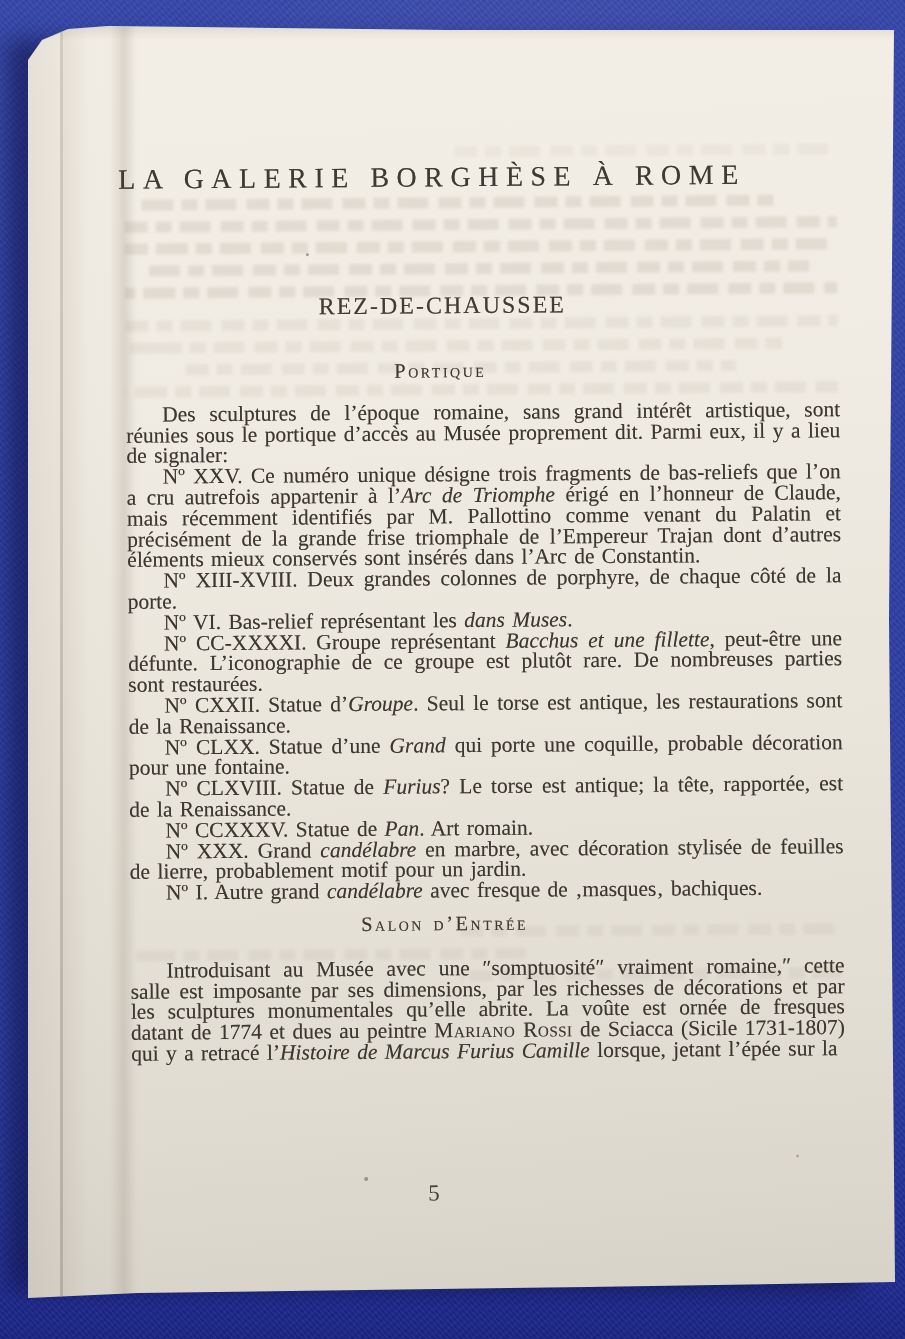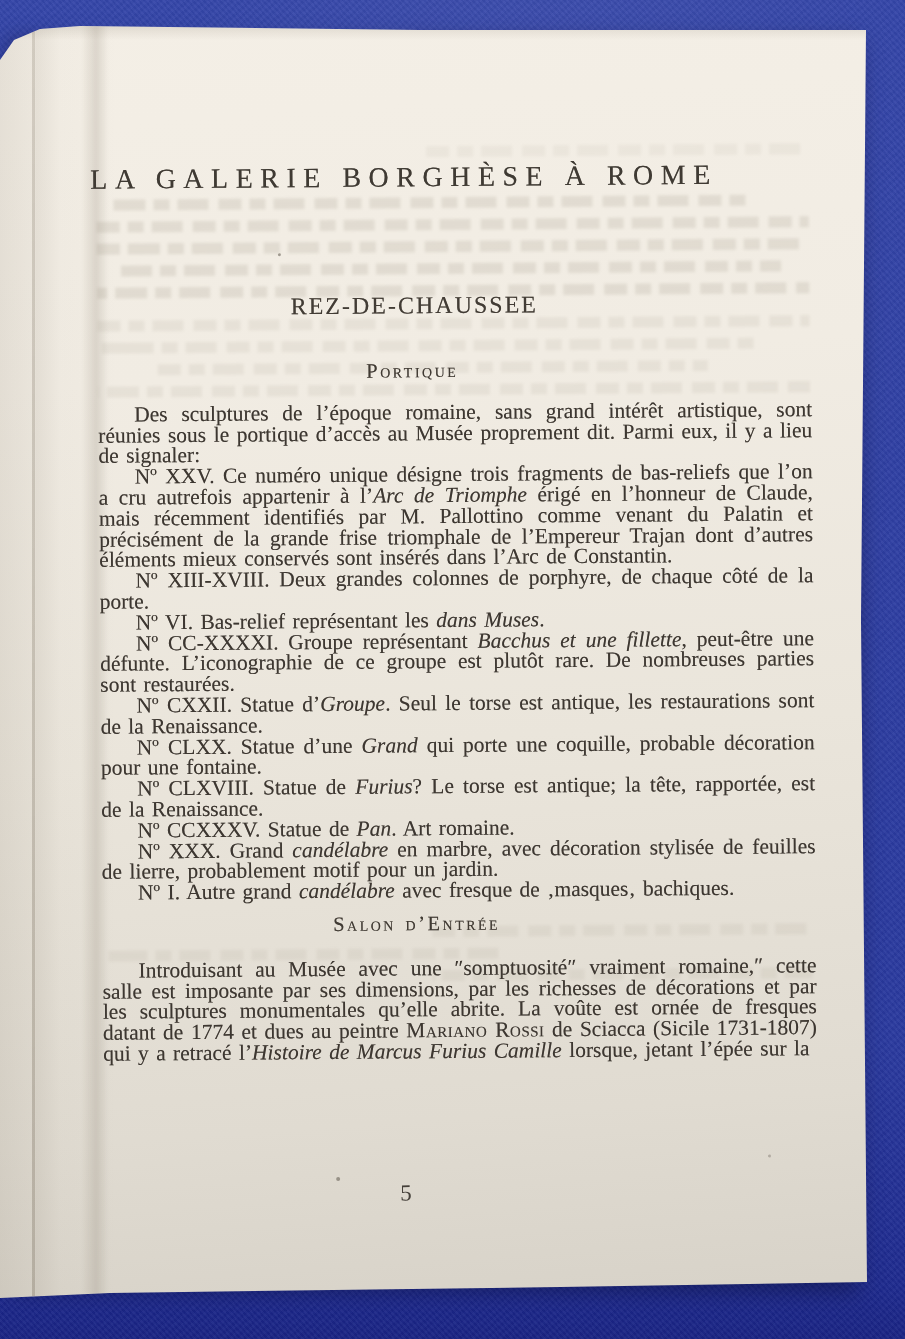--- a/index.html
+++ b/index.html
@@ -20,20 +20,21 @@
   .page-shadow{
     position:absolute;left:8px;top:40px;width:852px;height:1252px;z-index:1;
     background:rgba(12,16,64,0.55);filter:blur(11px);
   }
   .page{
     position:absolute;inset:0;z-index:2;
     clip-path:polygon(0px 60px,14px 40px,40px 29px,80px 26px,420px 30px,866px 30px,861px 620px,867px 1282px,560px 1287px,110px 1293px,0px 1298px);
     background:
       linear-gradient(90deg, rgba(102,92,76,0.10) 0px, rgba(102,92,76,0.05) 34px, rgba(102,92,76,0.10) 36px, rgba(102,92,76,0.02) 60px, rgba(0,0,0,0) 120px),
       linear-gradient(176deg, #f4efe6 0%, #f1ece3 28%, #eae5db 55%, #e0dbd1 82%, #d7d2c8 97%);
+    margin-left: 28px;
   }
   
   .fold{
     position:absolute;left:82px;top:26px;width:26px;height:1268px;
     background:linear-gradient(90deg, rgba(0,0,0,0) 0%, rgba(108,98,82,0.17) 55%, rgba(0,0,0,0) 100%);
     filter:blur(1px);
   }
   .stack-edge{
     position:absolute;left:32px;top:30px;width:3px;height:1266px;
     background:linear-gradient(180deg, rgba(130,120,104,0.25), rgba(130,120,104,0.38));
@@ -110,21 +111,21 @@
     <div class="column">
         <div class="section-heading">Portique</div>
         <p class="para"><span>Des sculptures de l’époque romaine, sans grand intérêt artis­tique, sont réunies sous le portique d’accès au Musée proprement dit. Parmi eux, il y a lieu de signaler:</span></p>
         <p class="para"><span>Nº XXV. Ce numéro unique désigne trois fragments de bas-reliefs que l’on a cru autrefois appartenir à l’</span><span class="it">Arc de Triomphe</span><span> érigé en l’honneur de Claude, mais récemment identifiés par M. Pallottino comme venant du Palatin et précisément de la grande frise triomphale de l’Empereur Trajan dont d’autres élé­ments mieux conservés sont insérés dans l’Arc de Constantin.</span></p>
         <p class="para"><span>Nº XIII-XVIII. Deux grandes colonnes de porphyre, de chaque côté de la porte.</span></p>
         <p class="para"><span>Nº VI. Bas-relief représentant les </span><span class="it">dans Muses</span><span>.</span></p>
         <p class="para"><span>Nº CC-XXXXI. Groupe représentant </span><span class="it">Bacchus et une fillette</span><span>, peut-être une défunte. L’iconographie de ce groupe est plutôt rare. De nombreuses parties sont restaurées.</span></p>
         <p class="para"><span>Nº CXXII. Statue d’</span><span class="it">Groupe</span><span>. Seul le torse est antique, les restaurations sont de la Renaissance.</span></p>
         <p class="para"><span>Nº CLXX. Statue d’une </span><span class="it">Grand</span><span> qui porte une coquille, pro­bable décoration pour une fontaine.</span></p>
         <p class="para"><span>Nº CLXVIII. Statue de </span><span class="it">Furius</span><span>? Le torse est antique; la tête, rapportée, est de la Renaissance.</span></p>
-        <p class="para"><span>Nº CCXXXV. Statue de </span><span class="it">Pan</span><span>. Art romaine.</span></p>
+        <p class="para"><span>Nº CCXXXV. Statue de </span><span class="it">Pan</span><span>. Art romain.</span></p>
         <p class="para"><span>Nº XXX. Grand </span><span class="it">candélabre</span><span> en marbre, avec décoration sty­lisée de feuilles de lierre, probablement motif pour un jardin.</span></p>
         <p class="para"><span>Nº I. Autre grand </span><span class="it">candélabre</span><span> avec fresque de ‚masques‚ ba­chiques.</span></p>
         <div class="section-heading">Salon d’Entrée</div>
         <p class="para"><span>Introduisant au Musée avec une ″somptuosité″ vraiment romai­ne,″ cette salle est imposante par ses dimensions, par les richesses de décorations et par les sculptures monumentales qu’elle abrite. La voûte est ornée de fresques datant de 1774 et dues au peintre </span><span class="sc">Mariano Rossi</span><span> de Sciacca (Sicile 1731-1807) qui y a retracé l’</span><span class="it">Histoire de Marcus Furius Camille</span><span> lorsque, jetant l’épée sur la</span></p>
       </div>
 
     <div class="pagenum">5</div>
 
     <div class="speck" style="left:281px;top:252px;width:3px;height:3px;"></div>
     <div class="speck" style="left:332px;top:1176px;width:4px;height:4px;"></div>

